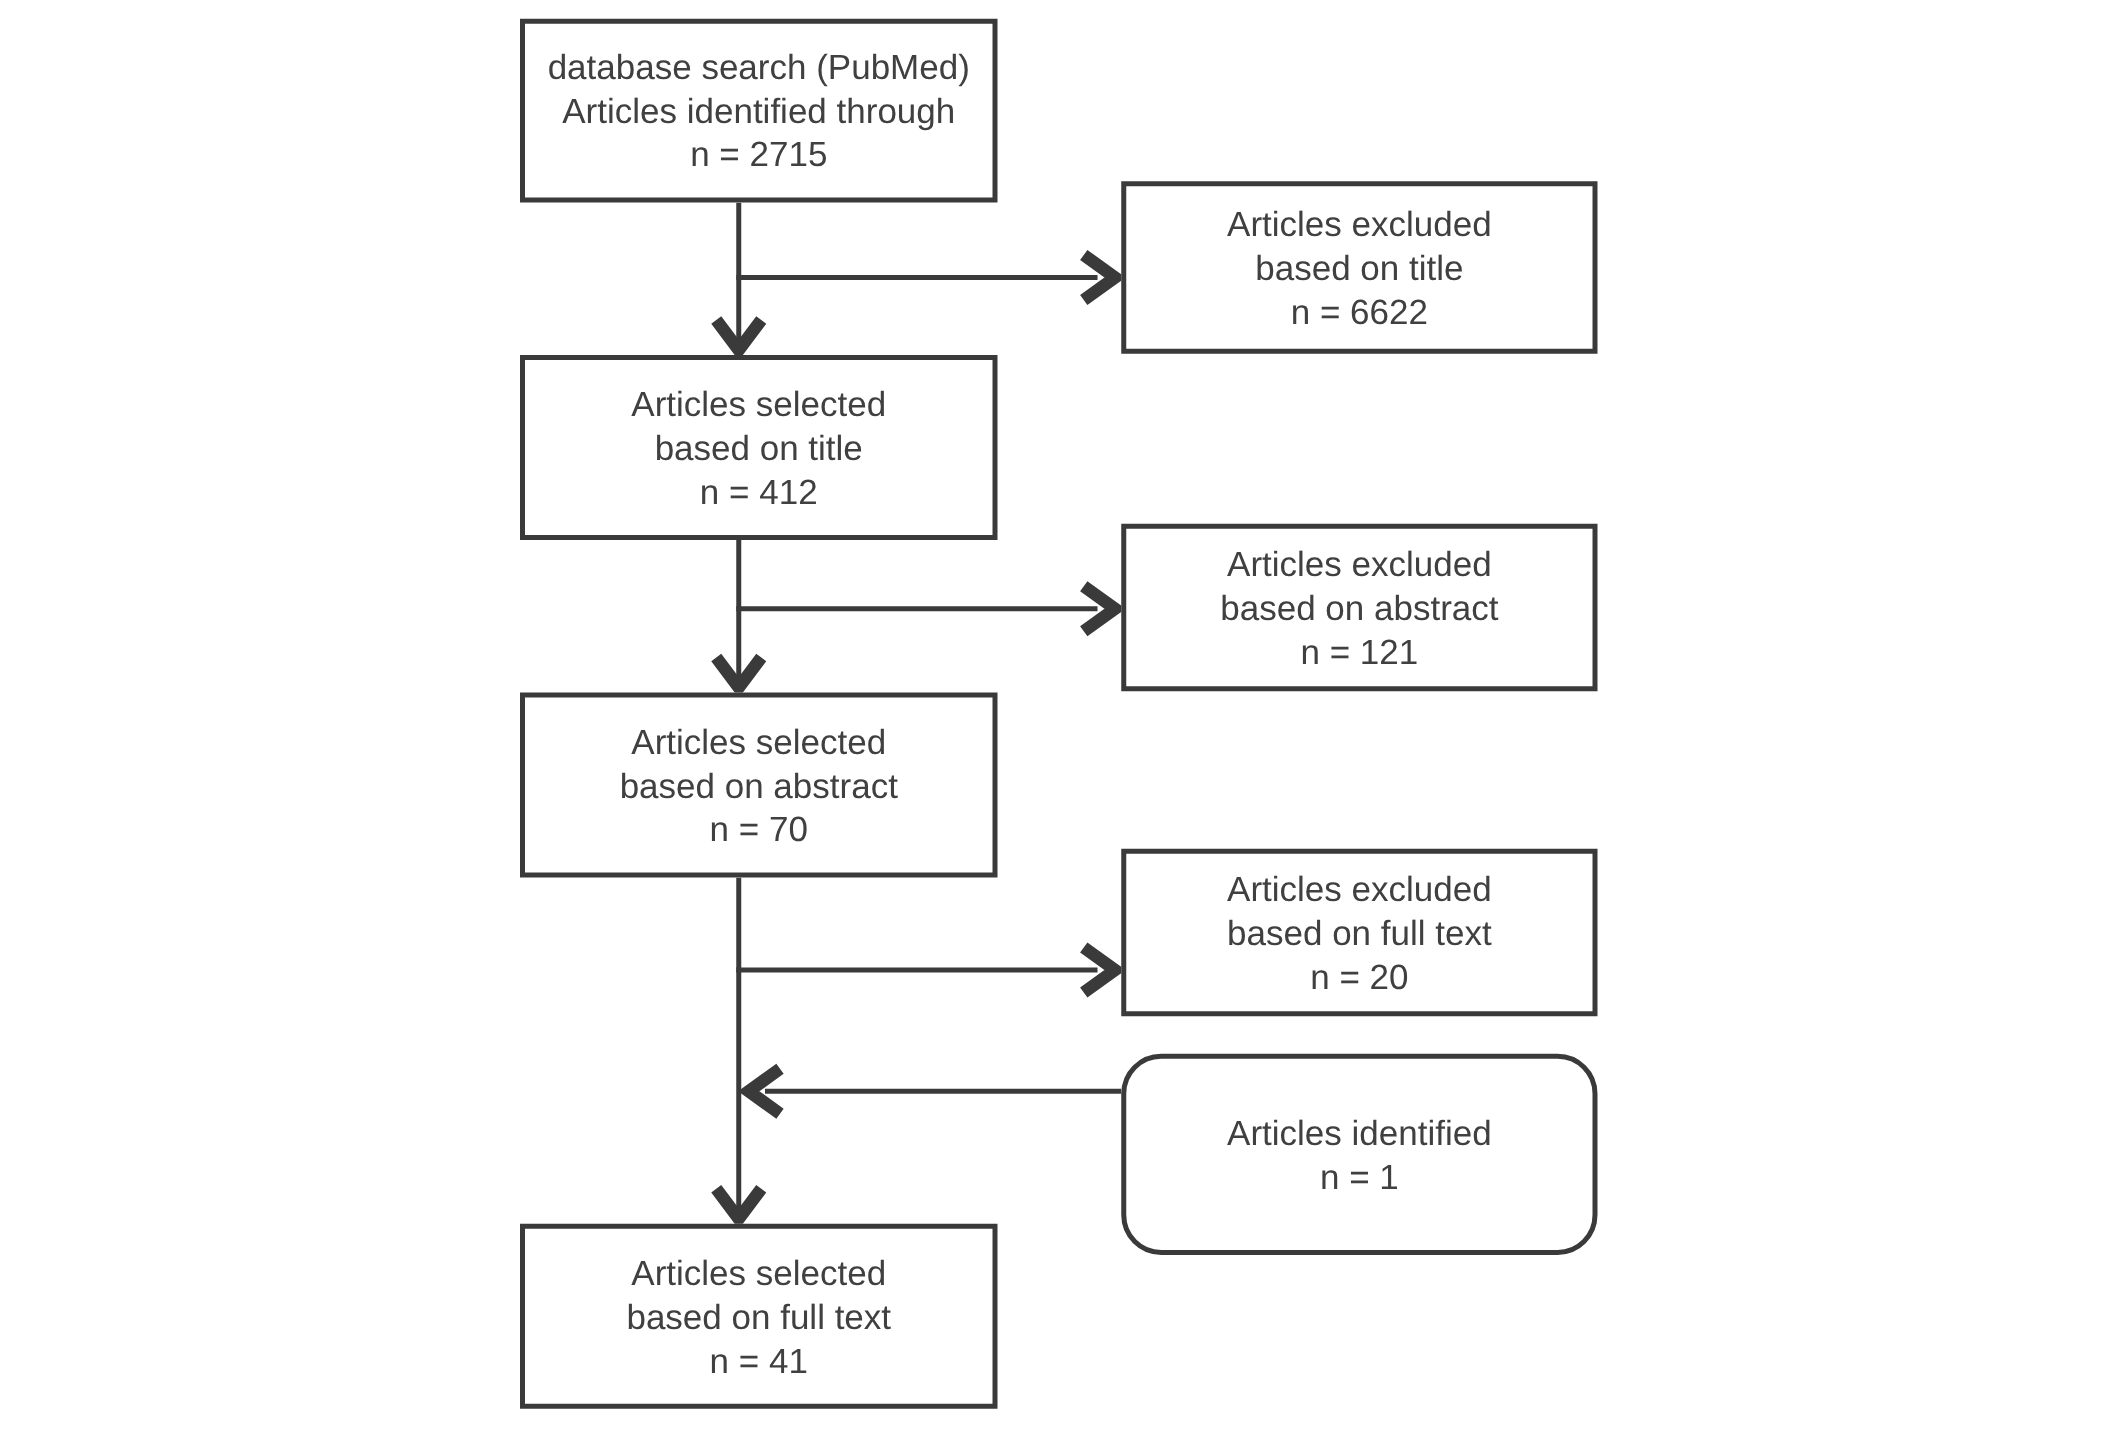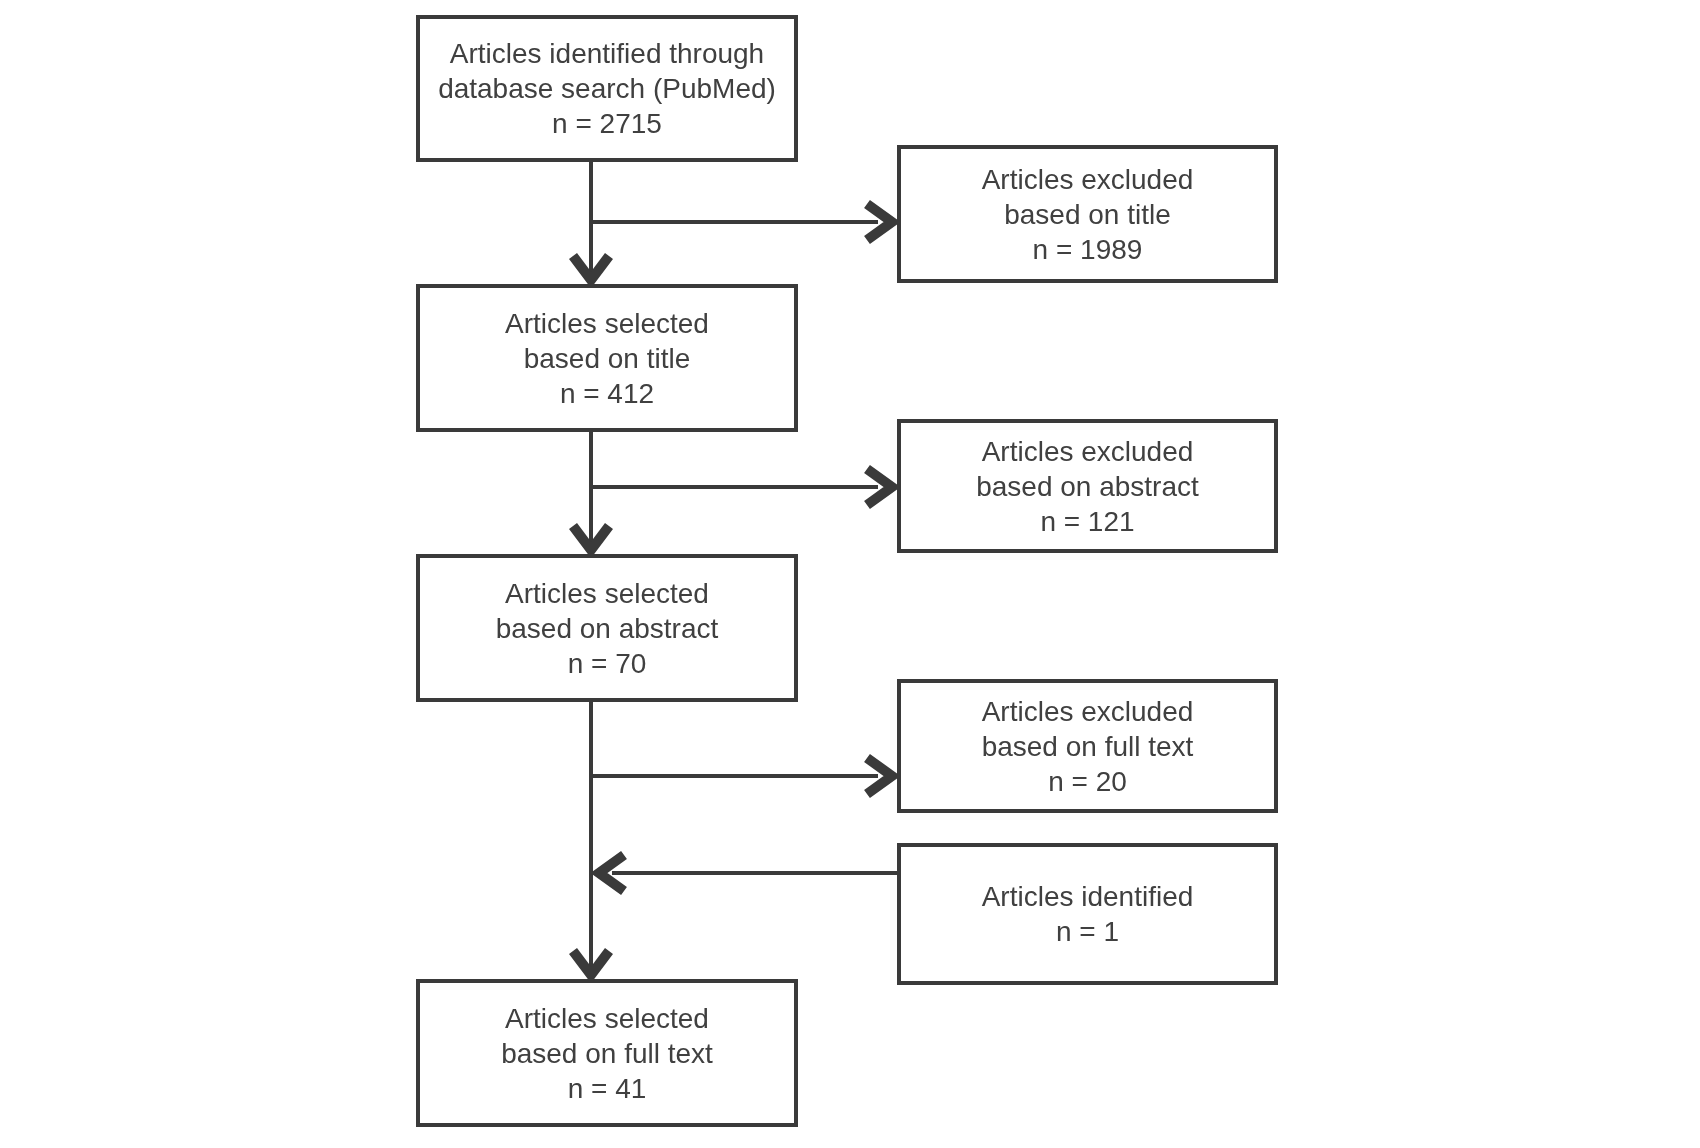--- a/index.html
+++ b/index.html
@@ -58,21 +58,21 @@
   .ln { display: block; white-space: nowrap; }
   
   .n0 { left: 416px; top: 15px;  width: 382px; height: 147px; }
   .n2 { left: 416px; top: 284px; width: 382px; height: 148px; }
   .n4 { left: 416px; top: 554px; width: 382px; height: 148px; }
   .n7 { left: 416px; top: 979px; width: 382px; height: 148px; }
   
   .n1 { left: 897px; top: 145px; width: 381px; height: 138px; }
   .n3 { left: 897px; top: 419px; width: 381px; height: 134px; }
   .n5 { left: 897px; top: 679px; width: 381px; height: 134px; }
-  .n6 { left: 897px; top: 843px; width: 381px; height: 142px; }
+  .n6 { left: 897px; top: 843px; width: 381px; height: 161px; border-radius: 32px; }
 </style>
 </head>
 <body>
 
 <div class="canvas">
 
   <svg class="connectors" width="1700" height="1148" viewBox="0 0 1700 1148">
     <g>
       <line class="cl" x1="591" y1="162" x2="591" y2="272"></line>
       <path class="ch" d="M 573 256 L 591 280 L 609 256"></path>
@@ -97,29 +97,29 @@
       <line class="cl" x1="589" y1="776" x2="878" y2="776"></line>
       <path class="ch" d="M 867 758 L 892 776 L 867 794"></path>
     </g>
     <g>
       <line class="cl" x1="897" y1="873" x2="612" y2="873"></line>
       <path class="ch" d="M 624 855 L 599 873 L 624 891"></path>
     </g>
   </svg>
 
   <div class="node n0">
+    <span class="ln">database search (PubMed)</span>
     <span class="ln">Articles identified through</span>
-    <span class="ln">database search (PubMed)</span>
     <span class="ln count">n = 2715</span>
   </div>
 
   <div class="node n1">
     <span class="ln">Articles excluded</span>
     <span class="ln">based on title</span>
-    <span class="ln count">n = 1989</span>
+    <span class="ln count">n = 6622</span>
   </div>
 
   <div class="node n2">
     <span class="ln">Articles selected</span>
     <span class="ln">based on title</span>
     <span class="ln count">n = 412</span>
   </div>
 
   <div class="node n3">
     <span class="ln">Articles excluded</span>

